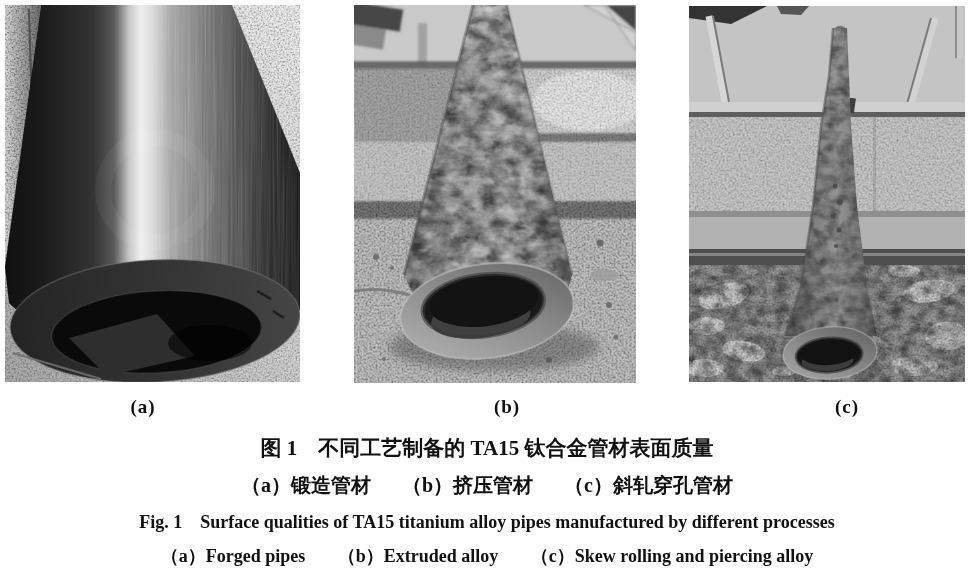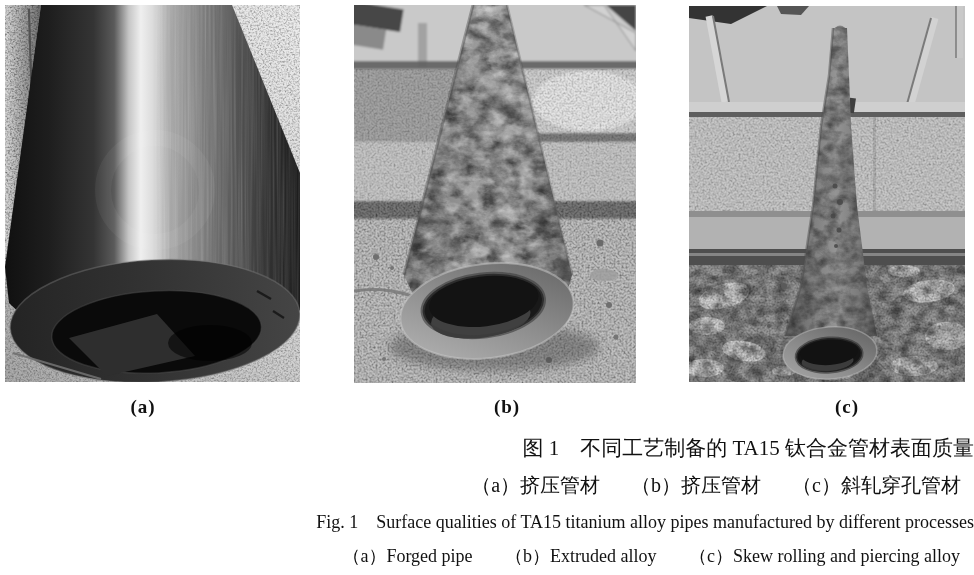--- a/index.html
+++ b/index.html
@@ -9,21 +9,21 @@
   }
   .panel{position:absolute;}
   .panel svg{display:block;width:100%;height:100%;}
   .panel-a{left:5px;top:5px;width:295px;height:377px;}
   .panel-b{left:354px;top:5px;width:282px;height:378px;}
   .panel-c{left:689px;top:6px;width:276px;height:376px;}
   .plabel{
     position:absolute;top:396px;transform:translateX(-50%);
     font-size:19px;font-weight:bold;letter-spacing:1px;
   }
-  .cap{position:absolute;left:0;width:974px;text-align:right;white-space:nowrap;}
+  .cap{position:absolute;left:0;width:974px;text-align:center;white-space:nowrap;font-weight:bold;}
   .cap-zh-title{top:434px;font-size:21px;}
   .cap-zh-sub{top:472px;font-size:20px;}
   .cap-en-title{top:510px;font-size:18px;}
   .cap-en-sub{top:544px;font-size:18px;}
   .cap-zh-sub span{margin:0 13px;}
   .cap-en-sub span{margin:0 14px;}
 </style>
 </head>
 <body>
 
@@ -294,26 +294,26 @@
     </svg>
   </div>
 
   <div class="plabel" style="left:143px">(a)</div>
   <div class="plabel" style="left:507px">(b)</div>
   <div class="plabel" style="left:847px">(c)</div>
 
   <div class="cap cap-zh-title">图 1　不同工艺制备的 TA15 钛合金管材表面质量</div>
 
   <div class="cap cap-zh-sub">
-    <span>（a）挤压管材</span>
+    <span>（a）锻造管材</span>
     <span>（b）挤压管材</span>
     <span>（c）斜轧穿孔管材</span>
   </div>
 
   <div class="cap cap-en-title">Fig. 1　Surface qualities of TA15 titanium alloy pipes manufactured by different processes</div>
 
   <div class="cap cap-en-sub">
-    <span>（a）Forged pipe</span>
+    <span>（a）Forged pipes</span>
     <span>（b）Extruded alloy</span>
     <span>（c）Skew rolling and piercing alloy</span>
   </div>
 
 </div>
 
 </body></html>

